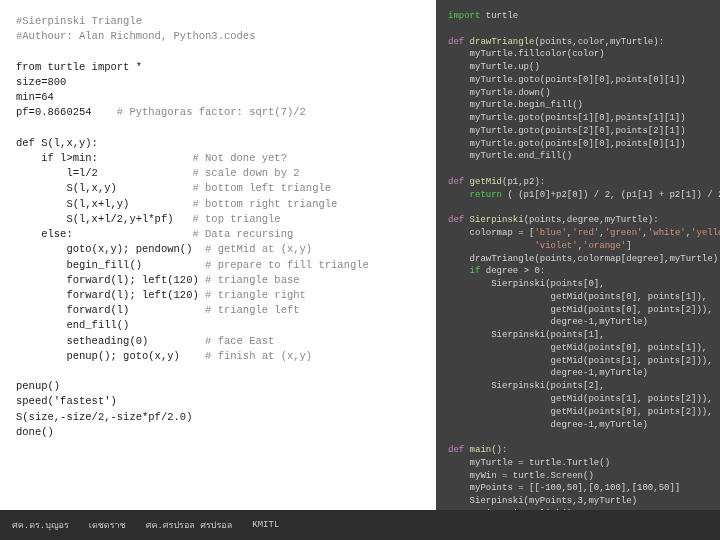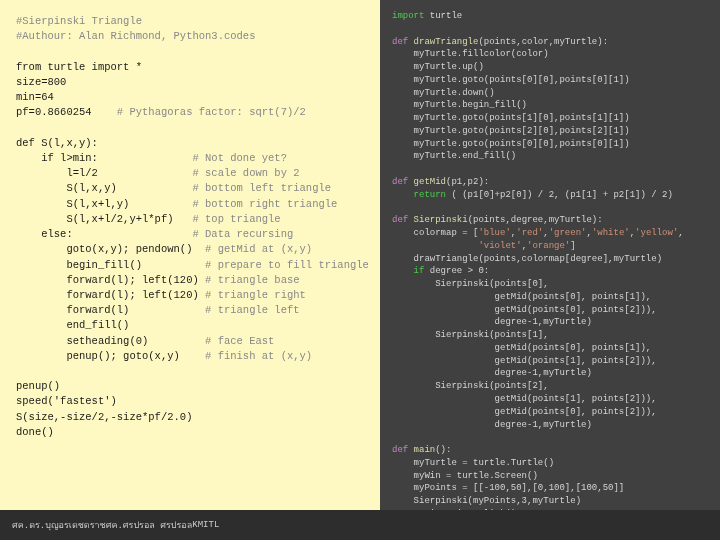--- a/index.html
+++ b/index.html
@@ -13,22 +13,22 @@
     }
 
     .main-container {
       display: flex;
       width: 720px;
       height: 510px;
       background: #1a1a1a;
     }
 
     .left-panel {
-      width: 380px;
-      background: #fef9c3;
+      width: 436px;
+      background: #ffffff;
       padding: 14px 16px;
       overflow: hidden;
     }
 
     .right-panel {
       flex: 1;
       background: #404040;
       padding: 10px 12px;
       overflow: hidden;
     }
@@ -52,20 +52,21 @@
       color: #d4d4d4;
       white-space: pre;
     }
 
     .status-bar {
       height: 30px;
       background: #2d2d2d;
       display: flex;
       align-items: center;
       padding: 0 12px;
+      gap: 20px;
     }
 
     .status-bar span {
       color: #ccc;
       font-size: 9px;
       font-family: 'Courier New', monospace;
     }
 
     .highlight-green {
       color: #4ec94e;

